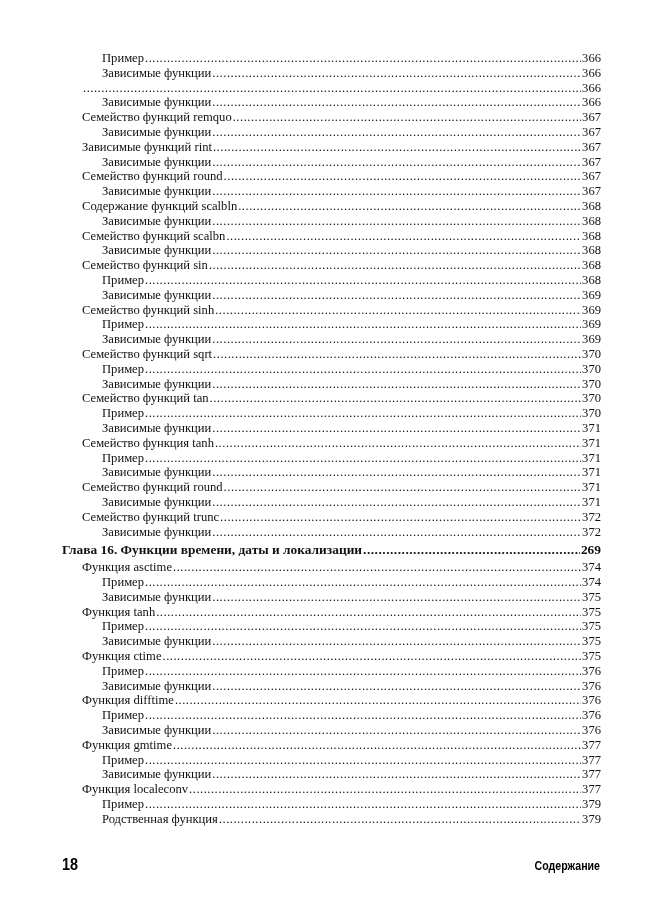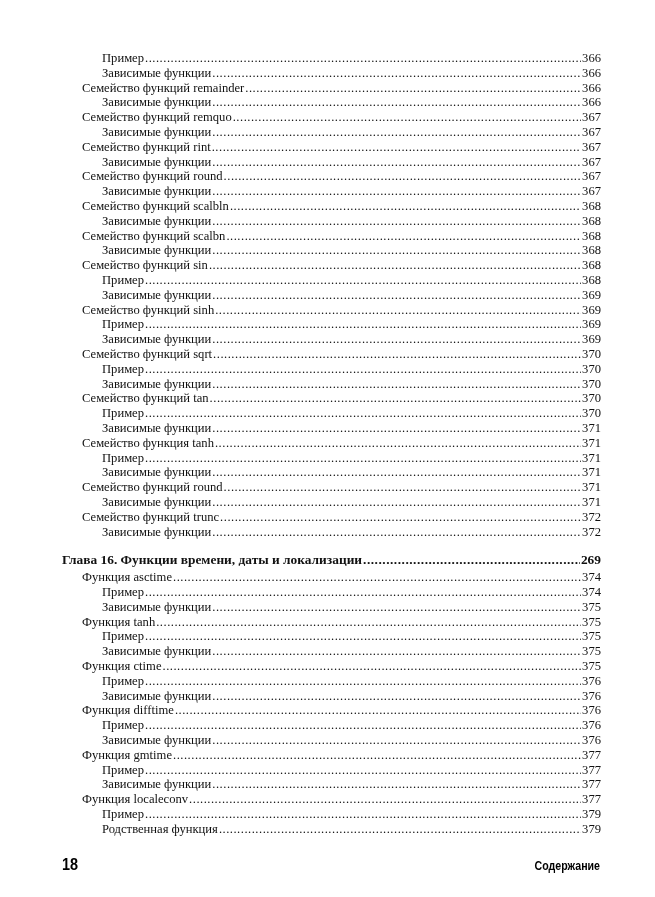--- a/index.html
+++ b/index.html
@@ -22,21 +22,21 @@
     overflow: hidden;
   }
   .row.l1 { padding-left: 0; }
   .row.l2 { padding-left: 20px; }
   .row.chapter {
     font-weight: bold;
     font-size: 13.4px;
     margin-left: -20px;
     height: 18px;
     line-height: 18px;
-    margin-top: 12px;
+    margin-top: 2px;
     margin-bottom: 1px;
   }
   .row .title { flex: 0 0 auto; }
   .row .leader {
     flex: 1 1 auto;
     overflow: hidden;
     margin: 0 1px;
     letter-spacing: 0.5px;
   }
   .row .leader::before {
@@ -74,61 +74,60 @@
       <span class="title">Пример</span>
       <span class="leader"></span>
       <span class="page">366</span>
     </div>
     <div class="row l2">
       <span class="title">Зависимые функции</span>
       <span class="leader"></span>
       <span class="page">366</span>
     </div>
     <div class="row l1">
-      <span class="title">Семейство функций remainder</span>
       <span class="leader"></span>
       <span class="page">366</span>
     </div>
     <div class="row l2">
       <span class="title">Зависимые функции</span>
       <span class="leader"></span>
       <span class="page">366</span>
     </div>
     <div class="row l1">
       <span class="title">Семейство функций remquo</span>
       <span class="leader"></span>
       <span class="page">367</span>
     </div>
     <div class="row l2">
       <span class="title">Зависимые функции</span>
       <span class="leader"></span>
       <span class="page">367</span>
     </div>
     <div class="row l1">
-      <span class="title">Семейство функций rint</span>
+      <span class="title">Зависимые функций rint</span>
       <span class="leader"></span>
       <span class="page">367</span>
     </div>
     <div class="row l2">
       <span class="title">Зависимые функции</span>
       <span class="leader"></span>
       <span class="page">367</span>
     </div>
     <div class="row l1">
       <span class="title">Семейство функций round</span>
       <span class="leader"></span>
       <span class="page">367</span>
     </div>
     <div class="row l2">
       <span class="title">Зависимые функции</span>
       <span class="leader"></span>
       <span class="page">367</span>
     </div>
     <div class="row l1">
-      <span class="title">Семейство функций scalbln</span>
+      <span class="title">Содержание функций scalbln</span>
       <span class="leader"></span>
       <span class="page">368</span>
     </div>
     <div class="row l2">
       <span class="title">Зависимые функции</span>
       <span class="leader"></span>
       <span class="page">368</span>
     </div>
     <div class="row l1">
       <span class="title">Семейство функций scalbn</span>

